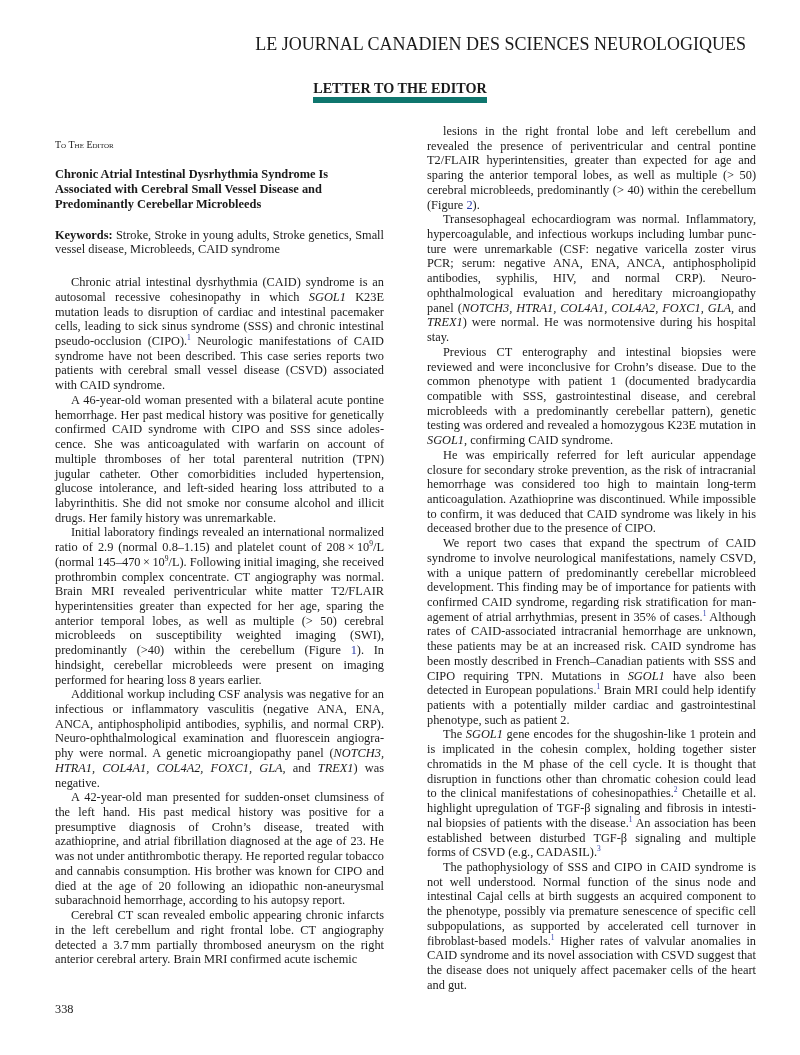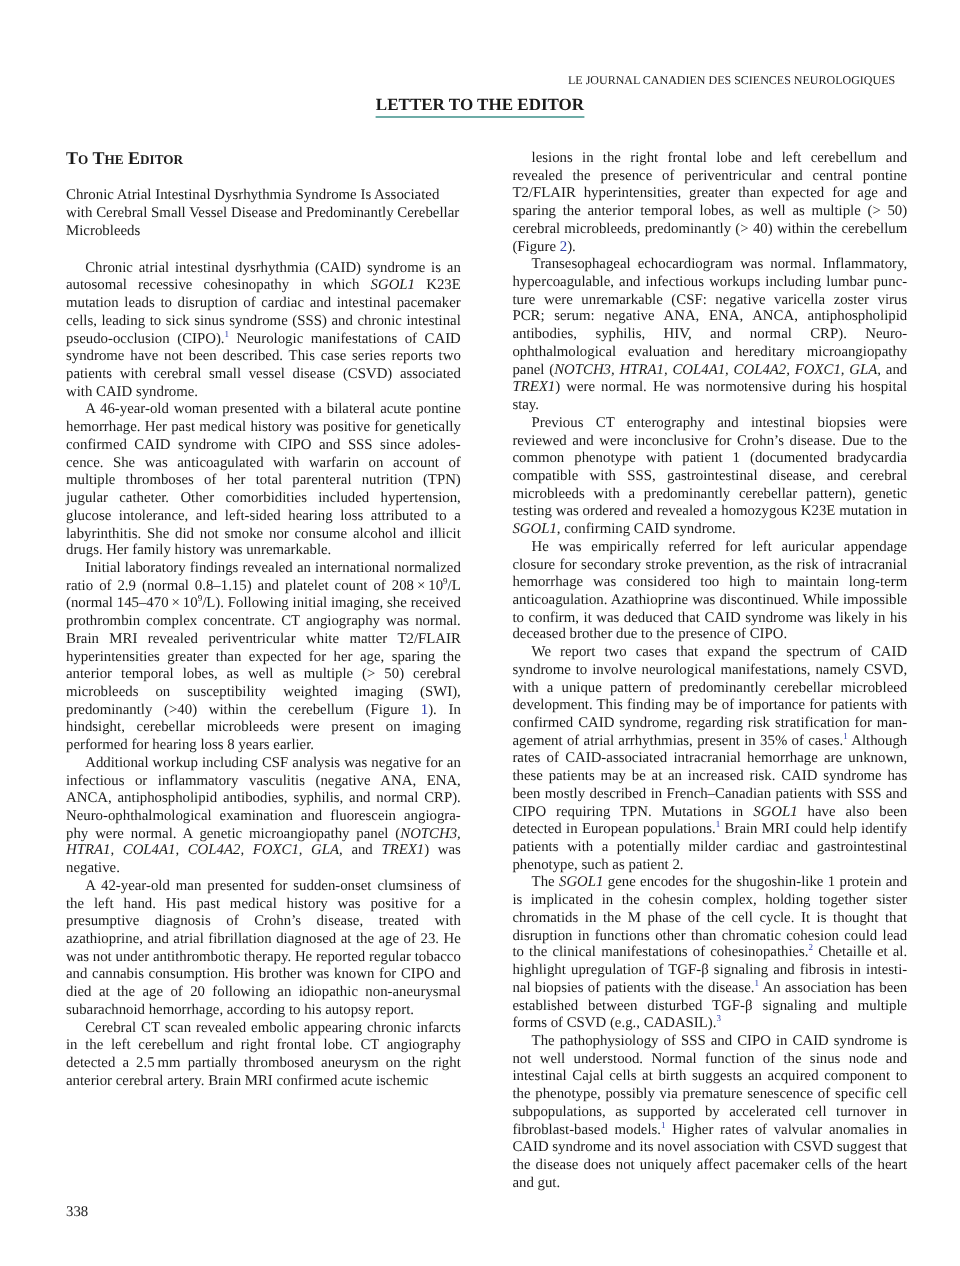--- a/index.html
+++ b/index.html
@@ -1,51 +1,55 @@
 <!DOCTYPE html>
 <html><head>
   <meta charset="utf-8">
   <style>
     html, body { margin: 0; padding: 0; background: #ffffff; }
     body { width: 800px; height: 1055px; position: relative; overflow: hidden;
            font-family: "Liberation Serif", "DejaVu Serif", serif; color: #1a1a1a; }
-    .running-head { position: absolute; top: 34px; right: 54px; font-size: 10px; letter-spacing: 0; margin-top: 28px; }
+    .running-head { position: absolute; top: 34px; right: 54px; font-size: 18px; letter-spacing: 0; }
     .section-title { position: absolute; top: 79px; left: 0; width: 800px; text-align: center; }
-    .section-title span { font-weight: bold; font-size: 14.2px; border-bottom: 1px solid #0f766e; padding-bottom: 1px; }
+    .section-title span { font-weight: bold; font-size: 14.2px; border-bottom: 6px solid #0f766e; padding-bottom: 1px; }
     .col { position: absolute; top: 122px; width: 329px; font-size: 12.35px; line-height: 14.72px; }
     .col-left { left: 55px; }
     .col-right { left: 427px; top: 124px; }
-    .to-editor { font-weight: bold; font-variant: small-caps; font-size: 15px; margin: 4px 0 14px 0; }
-    .article-title { font-weight: normal; font-size: 12.4px; line-height: 15px; margin: 0 0 16px 0; }
+    .to-editor { font-weight: normal; font-variant: small-caps; font-size: 10px; margin: 16px 0 14px 0; }
+    .article-title { font-weight: bold; font-size: 12.4px; line-height: 15px; margin: 0 0 16px 0; }
     .keywords { margin: 0 0 18px 0; text-align: justify; }
     .keywords b { font-weight: bold; }
     p.para { margin: 0; text-indent: 16px; text-align: justify; hyphens: manual; }
     sup.ref { color: #2a3aa8; font-size: 7.5px; vertical-align: 5px; line-height: 0; }
     .figref { color: #2a3aa8; }
     .page-number { position: absolute; top: 1002px; left: 55px; font-size: 12.3px; }
   </style>
 </head>
 <body>
 
 <div class="running-head">LE JOURNAL CANADIEN DES SCIENCES NEUROLOGIQUES</div>
 
 <div class="section-title">
   <span>LETTER TO THE EDITOR</span>
 </div>
 
 <div class="col col-left">
   <div class="to-editor">To The Editor</div>
   <div class="article-title">Chronic Atrial Intestinal Dysrhythmia Syndrome Is Associated with Cerebral Small Vessel Disease and Predominantly Cerebellar Microbleeds</div>
+  <div class="keywords">
+    <b>Keywords:</b>
+    <span>Stroke, Stroke in young adults, Stroke genetics, Small vessel disease, Microbleeds, CAID syndrome</span>
+  </div>
   <div>
       <p class="para"><span>Chronic atrial intestinal dysrhythmia (CAID) syndrome is an autosomal recessive cohesinopathy in which </span><i>SGOL1</i><span> K23E mutation leads to disruption of cardiac and intestinal pacemaker cells, leading to sick sinus syndrome (SSS) and chronic intestinal pseudo-occlusion (CIPO).</span><sup class="ref">1</sup><span> Neurologic manifestations of CAID syndrome have not been described. This case series reports two patients with cerebral small vessel disease (CSVD) associated with CAID syndrome.</span></p>
       <p class="para"><span>A 46-year-old woman presented with a bilateral acute pontine hemorrhage. Her past medical history was positive for genetically confirmed CAID syndrome with CIPO and SSS since adoles­cence. She was anticoagulated with warfarin on account of multiple thromboses of her total parenteral nutrition (TPN) jugular catheter. Other comorbidities included hypertension, glucose intolerance, and left-sided hearing loss attributed to a labyrinthitis. She did not smoke nor consume alcohol and illicit drugs. Her family history was unremarkable.</span></p>
       <p class="para"><span>Initial laboratory findings revealed an international normal­ized ratio of 2.9 (normal 0.8–1.15) and platelet count of 208 × 10</span><sup style="font-size: 7.5px; vertical-align: 5px; line-height: 0;">9</sup><span>/L (normal 145–470 × 10</span><sup style="font-size: 7.5px; vertical-align: 5px; line-height: 0;">9</sup><span>/L). Following initial imag­ing, she received prothrombin complex concentrate. CT angiog­raphy was normal. Brain MRI revealed periventricular white matter T2/FLAIR hyperintensities greater than expected for her age, sparing the anterior temporal lobes, as well as multiple (&gt; 50) cerebral microbleeds on susceptibility weighted imaging (SWI), predominantly (&gt;40) within the cerebellum (Figure </span><span class="figref">1</span><span>). In hindsight, cerebellar microbleeds were present on imaging performed for hearing loss 8 years earlier.</span></p>
       <p class="para"><span>Additional workup including CSF analysis was negative for an infectious or inflammatory vasculitis (negative ANA, ENA, ANCA, antiphospholipid antibodies, syphilis, and normal CRP). Neuro-ophthalmological examination and fluorescein angiogra­phy were normal. A genetic microangiopathy panel (</span><i>NOTCH3, HTRA1, COL4A1, COL4A2, FOXC1, GLA,</i><span> and </span><i>TREX1</i><span>) was negative.</span></p>
       <p class="para"><span>A 42-year-old man presented for sudden-onset clumsiness of the left hand. His past medical history was positive for a presumptive diagnosis of Crohn’s disease, treated with azathioprine, and atrial fibrillation diagnosed at the age of 23. He was not under antithrombotic therapy. He reported regular tobacco and cannabis consumption. His brother was known for CIPO and died at the age of 20 following an idiopathic non-aneurysmal subarachnoid hemorrhage, accord­ing to his autopsy report.</span></p>
-      <p class="para"><span>Cerebral CT scan revealed embolic appearing chronic infarcts in the left cerebellum and right frontal lobe. CT angiography detected a 2.5 mm partially thrombosed aneurysm on the right anterior cerebral artery. Brain MRI confirmed acute ischemic</span></p>
+      <p class="para"><span>Cerebral CT scan revealed embolic appearing chronic infarcts in the left cerebellum and right frontal lobe. CT angiography detected a 3.7 mm partially thrombosed aneurysm on the right anterior cerebral artery. Brain MRI confirmed acute ischemic</span></p>
     </div>
 </div>
 
 <div class="col col-right">
   <div>
       <p class="para"><span>lesions in the right frontal lobe and left cerebellum and revealed the presence of periventricular and central pontine T2/FLAIR hyperintensities, greater than expected for age and sparing the anterior temporal lobes, as well as multiple (&gt; 50) cerebral micro­bleeds, predominantly (&gt; 40) within the cerebellum (Figure </span><span class="figref">2</span><span>).</span></p>
       <p class="para"><span>Transesophageal echocardiogram was normal. Inflammatory, hypercoagulable, and infectious workups including lumbar punc­ture were unremarkable (CSF: negative varicella zoster virus PCR; serum: negative ANA, ENA, ANCA, antiphospholipid antibodies, syphilis, HIV, and normal CRP). Neuro-ophthalmological evalua­tion and hereditary microangiopathy panel (</span><i>NOTCH3, HTRA1, COL4A1, COL4A2, FOXC1, GLA,</i><span> and </span><i>TREX1</i><span>) were normal. He was normotensive during his hospital stay.</span></p>
       <p class="para"><span>Previous CT enterography and intestinal biopsies were reviewed and were inconclusive for Crohn’s disease. Due to the common phenotype with patient 1 (documented bradycardia compatible with SSS, gastrointestinal disease, and cerebral microbleeds with a predominantly cerebellar pattern), genetic testing was ordered and revealed a homozygous K23E mutation in </span><i>SGOL1</i><span>, confirming CAID syndrome.</span></p>
       <p class="para"><span>He was empirically referred for left auricular appendage closure for secondary stroke prevention, as the risk of intracranial hemorrhage was considered too high to maintain long-term anticoagulation. Azathioprine was discontinued. While impossi­ble to confirm, it was deduced that CAID syndrome was likely in his deceased brother due to the presence of CIPO.</span></p>
       <p class="para"><span>We report two cases that expand the spectrum of CAID syndrome to involve neurological manifestations, namely CSVD, with a unique pattern of predominantly cerebellar microbleed development. This finding may be of importance for patients with confirmed CAID syndrome, regarding risk stratification for man­agement of atrial arrhythmias, present in 35% of cases.</span><sup class="ref">1</sup><span> Although rates of CAID-associated intracranial hemorrhage are unknown, these patients may be at an increased risk. CAID syndrome has been mostly described in French–Canadian patients with SSS and CIPO requiring TPN. Mutations in </span><i>SGOL1</i><span> have also been detected in European populations.</span><sup class="ref">1</sup><span> Brain MRI could help iden­tify patients with a potentially milder cardiac and gastrointestinal phenotype, such as patient 2.</span></p>

